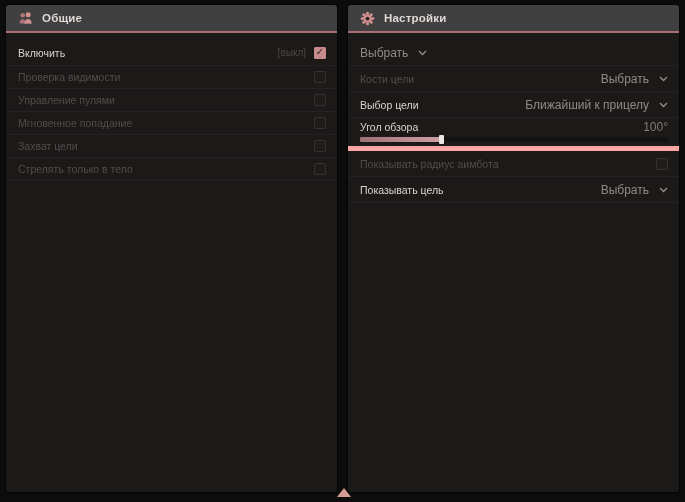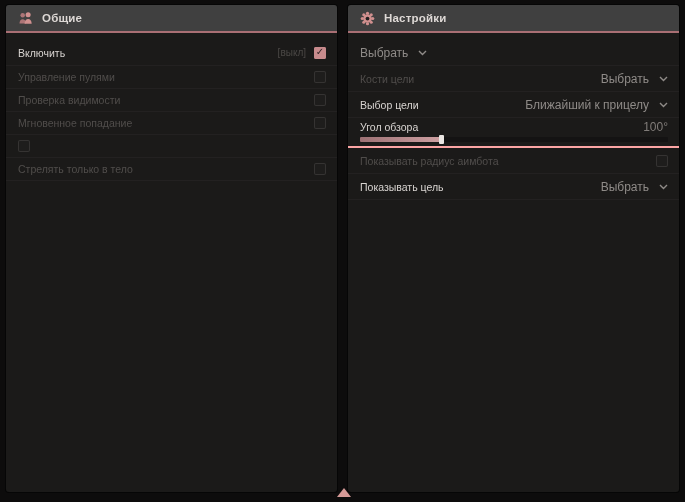--- a/index.html
+++ b/index.html
@@ -56,21 +56,21 @@
   }
 
   .select{
     display:flex;align-items:center;cursor:default;
   }
   .select-value{font-size:12px;color:#8f8b88;white-space:nowrap;}
   .chevron{margin-left:10px;display:block;}
 
   .slider-block{
     flex:0 0 28px;height:28px;display:flex;flex-direction:column;
-    padding:0 11px 0 12px;border-bottom:2px solid #fca5a5;
+    padding:0 11px 0 12px;border-bottom:5px solid #fca5a5;
   }
   .slider-labels{
     display:flex;align-items:center;height:17px;
   }
   .slider-value{font-size:12px;color:#817c79;}
   .slider-track{
     position:relative;height:5px;margin-top:2px;
     background:#141313;border-radius:1px;
   }
   .slider-fill{
@@ -108,35 +108,36 @@
 
     <div class="row h25">
       <span class="row-label bright">Включить</span>
       <span class="suffix">[выкл]</span>
       <div class="checkbox checked">
         <span>✓</span>
       </div>
     </div>
 
     <div class="row h22">
+      <span class="row-label">Проверка видимости</span>
+      <div class="checkbox"></div>
+    </div>
+
+    <div class="row h22">
       <span class="row-label">Управление пулями</span>
       <div class="checkbox"></div>
     </div>
 
     <div class="row h22">
-      <span class="row-label">Проверка видимости</span>
-      <div class="checkbox"></div>
-    </div>
-
-    <div class="row h22">
       <span class="row-label">Мгновенное попадание</span>
       <div class="checkbox"></div>
     </div>
 
     <div class="row h22">
+      <span class="row-label">Захват цели</span>
       <div class="checkbox"></div>
     </div>
 
     <div class="row h22">
       <span class="row-label">Стрелять только в тело</span>
       <div class="checkbox"></div>
     </div>
 
   </div>
 </div>

